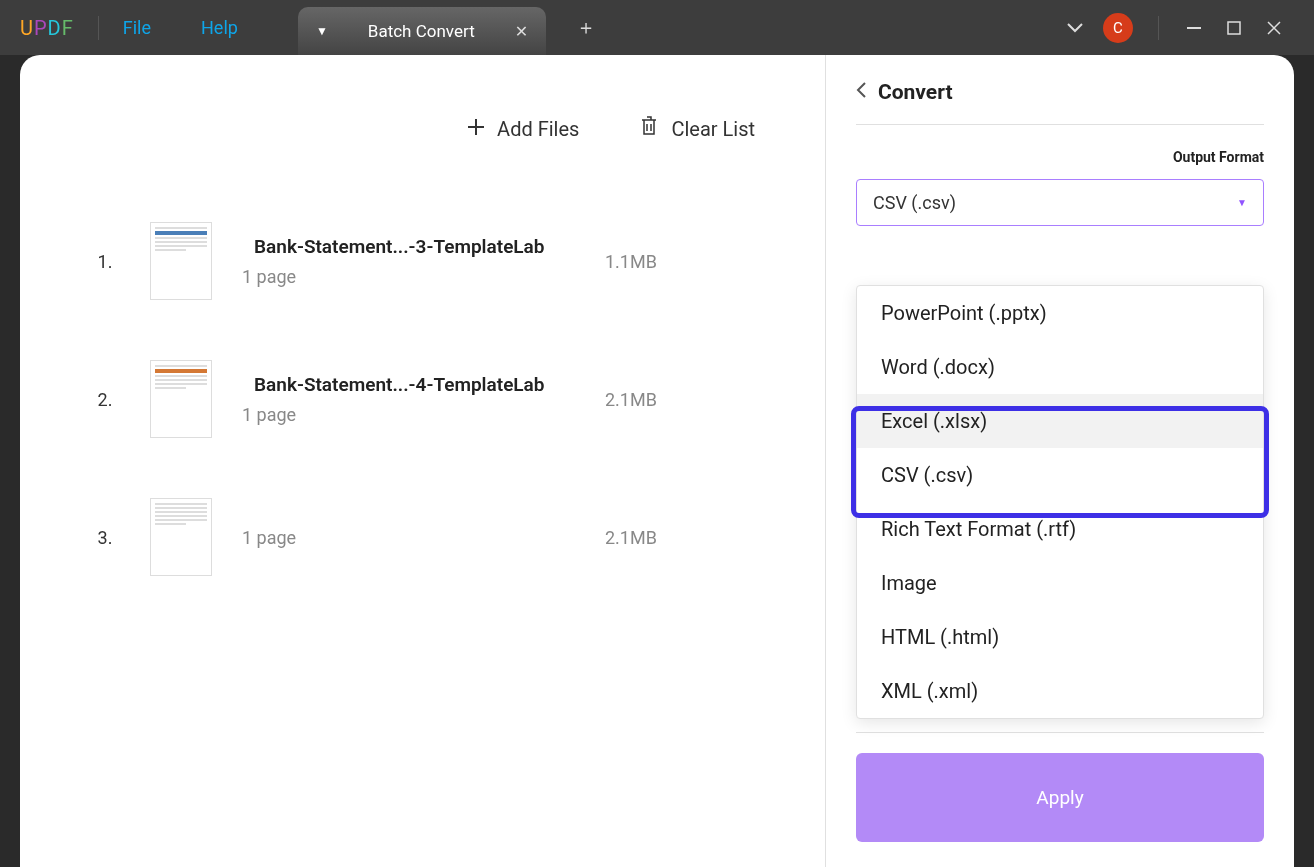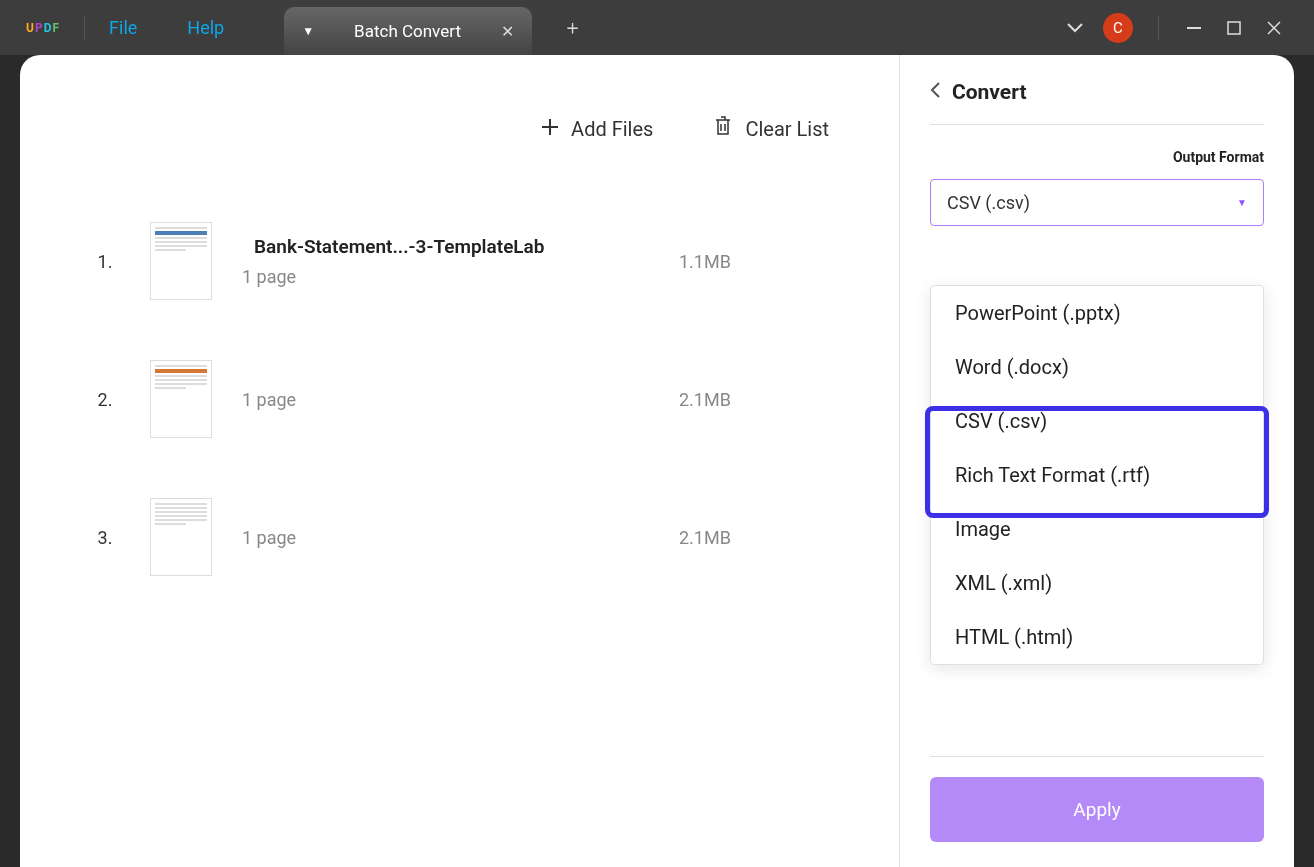--- a/index.html
+++ b/index.html
@@ -15,23 +15,23 @@
       overflow: hidden;
     }
     .titlebar {
       height: 55px;
       background: #3d3d3d;
       display: flex;
       align-items: center;
       color: #ddd;
     }
     .logo {
-      margin-left: 26px;
-      font-size: 12px;
-      font-weight: bold;
+      margin-left: 20px;
+      font-size: 20px;
+      font-weight: normal;
       letter-spacing: 1px;
     }
     .logo-u { color: #ffa726; }
     .logo-p { color: #ab47bc; }
     .logo-d { color: #26c6da; }
     .logo-f { color: #66bb6a; }
     .divider-v {
       width: 1px;
       height: 24px;
       background: #555;
@@ -175,21 +175,21 @@
     .file-pages {
       font-size: 18px;
       color: #888;
     }
     .file-size {
       font-size: 18px;
       color: #888;
       width: 150px;
     }
     .sidebar {
-      width: 395px;
+      width: 469px;
       border-left: 1px solid #e0e0e0;
       padding: 25px 30px;
       display: flex;
       flex-direction: column;
       position: relative;
     }
     .sidebar-header {
       display: flex;
       align-items: center;
       gap: 12px;
@@ -259,21 +259,21 @@
       margin-top: auto;
       border-top: 1px solid #e0e0e0;
       padding-top: 20px;
     }
     .apply-btn {
       width: 100%;
       background: #b38af7;
       color: #fff;
       border: none;
       border-radius: 6px;
-      padding: 21px;
+      padding: 33px;
       font-size: 19px;
       cursor: pointer;
     }
   </style>
 </head>
 <body>
 
 <div class="titlebar">
   <div class="logo">
     <span class="logo-u">U</span><span class="logo-p">P</span><span class="logo-d">D</span><span class="logo-f">F</span>
@@ -351,20 +351,21 @@
             <div class="file-index">2.</div>
             <div class="file-thumb">
               <div class="thumb-line"></div>
               <div class="thumb-bar-orange"></div>
               <div class="thumb-line"></div>
               <div class="thumb-line"></div>
               <div class="thumb-line"></div>
               <div class="thumb-line" style="width:60%"></div>
             </div>
             <div class="file-meta">
+              <div class="file-name">Bank-Statement...-4-TemplateLab</div>
               <div class="file-pages">1 page</div>
             </div>
             <div class="file-size">2.1MB</div>
           </div>
           <div class="file-row">
             <div class="file-index">3.</div>
             <div class="file-thumb">
               <div class="thumb-line"></div>
               <div class="thumb-line"></div>
               <div class="thumb-line"></div>
@@ -392,25 +393,26 @@
     </div>
     <div class="section-label">Output Format</div>
     <div class="select-box">
       <span>CSV (.csv)</span>
       <span class="select-caret">▼</span>
     </div>
 
     <div class="dropdown" id="format-dropdown">
         <div class="dropdown-item">PowerPoint (.pptx)</div>
         <div class="dropdown-item">Word (.docx)</div>
+        <div class="dropdown-item hover">Excel (.xlsx)</div>
         <div class="dropdown-item">CSV (.csv)</div>
         <div class="dropdown-item">Rich Text Format (.rtf)</div>
         <div class="dropdown-item">Image</div>
+        <div class="dropdown-item">HTML (.html)</div>
         <div class="dropdown-item">XML (.xml)</div>
-        <div class="dropdown-item">HTML (.html)</div>
       </div>
     <div class="highlight-box"></div>
 
     <div class="sidebar-footer">
       <button class="apply-btn">Apply</button>
     </div>
   </div>
 </div>
 
 </body></html>

